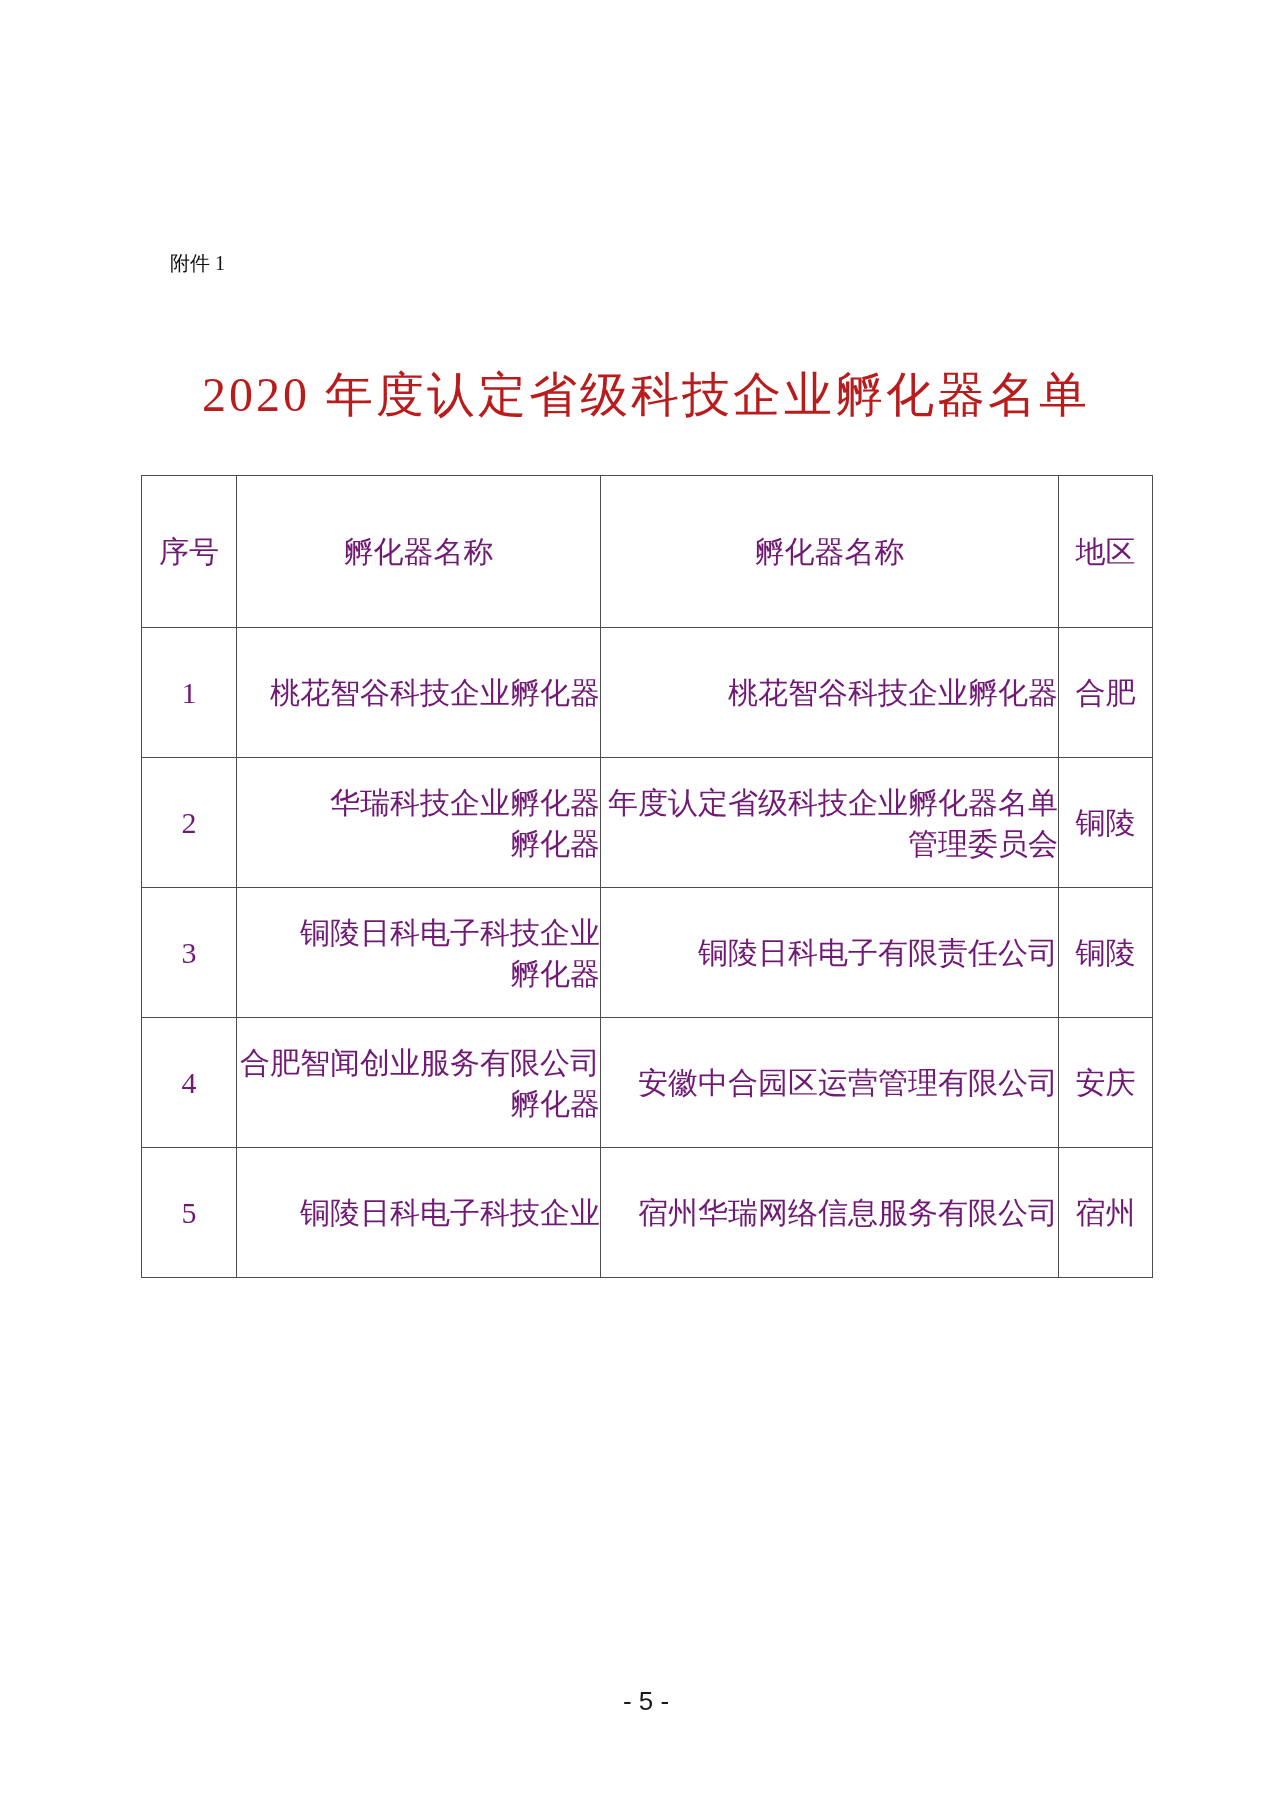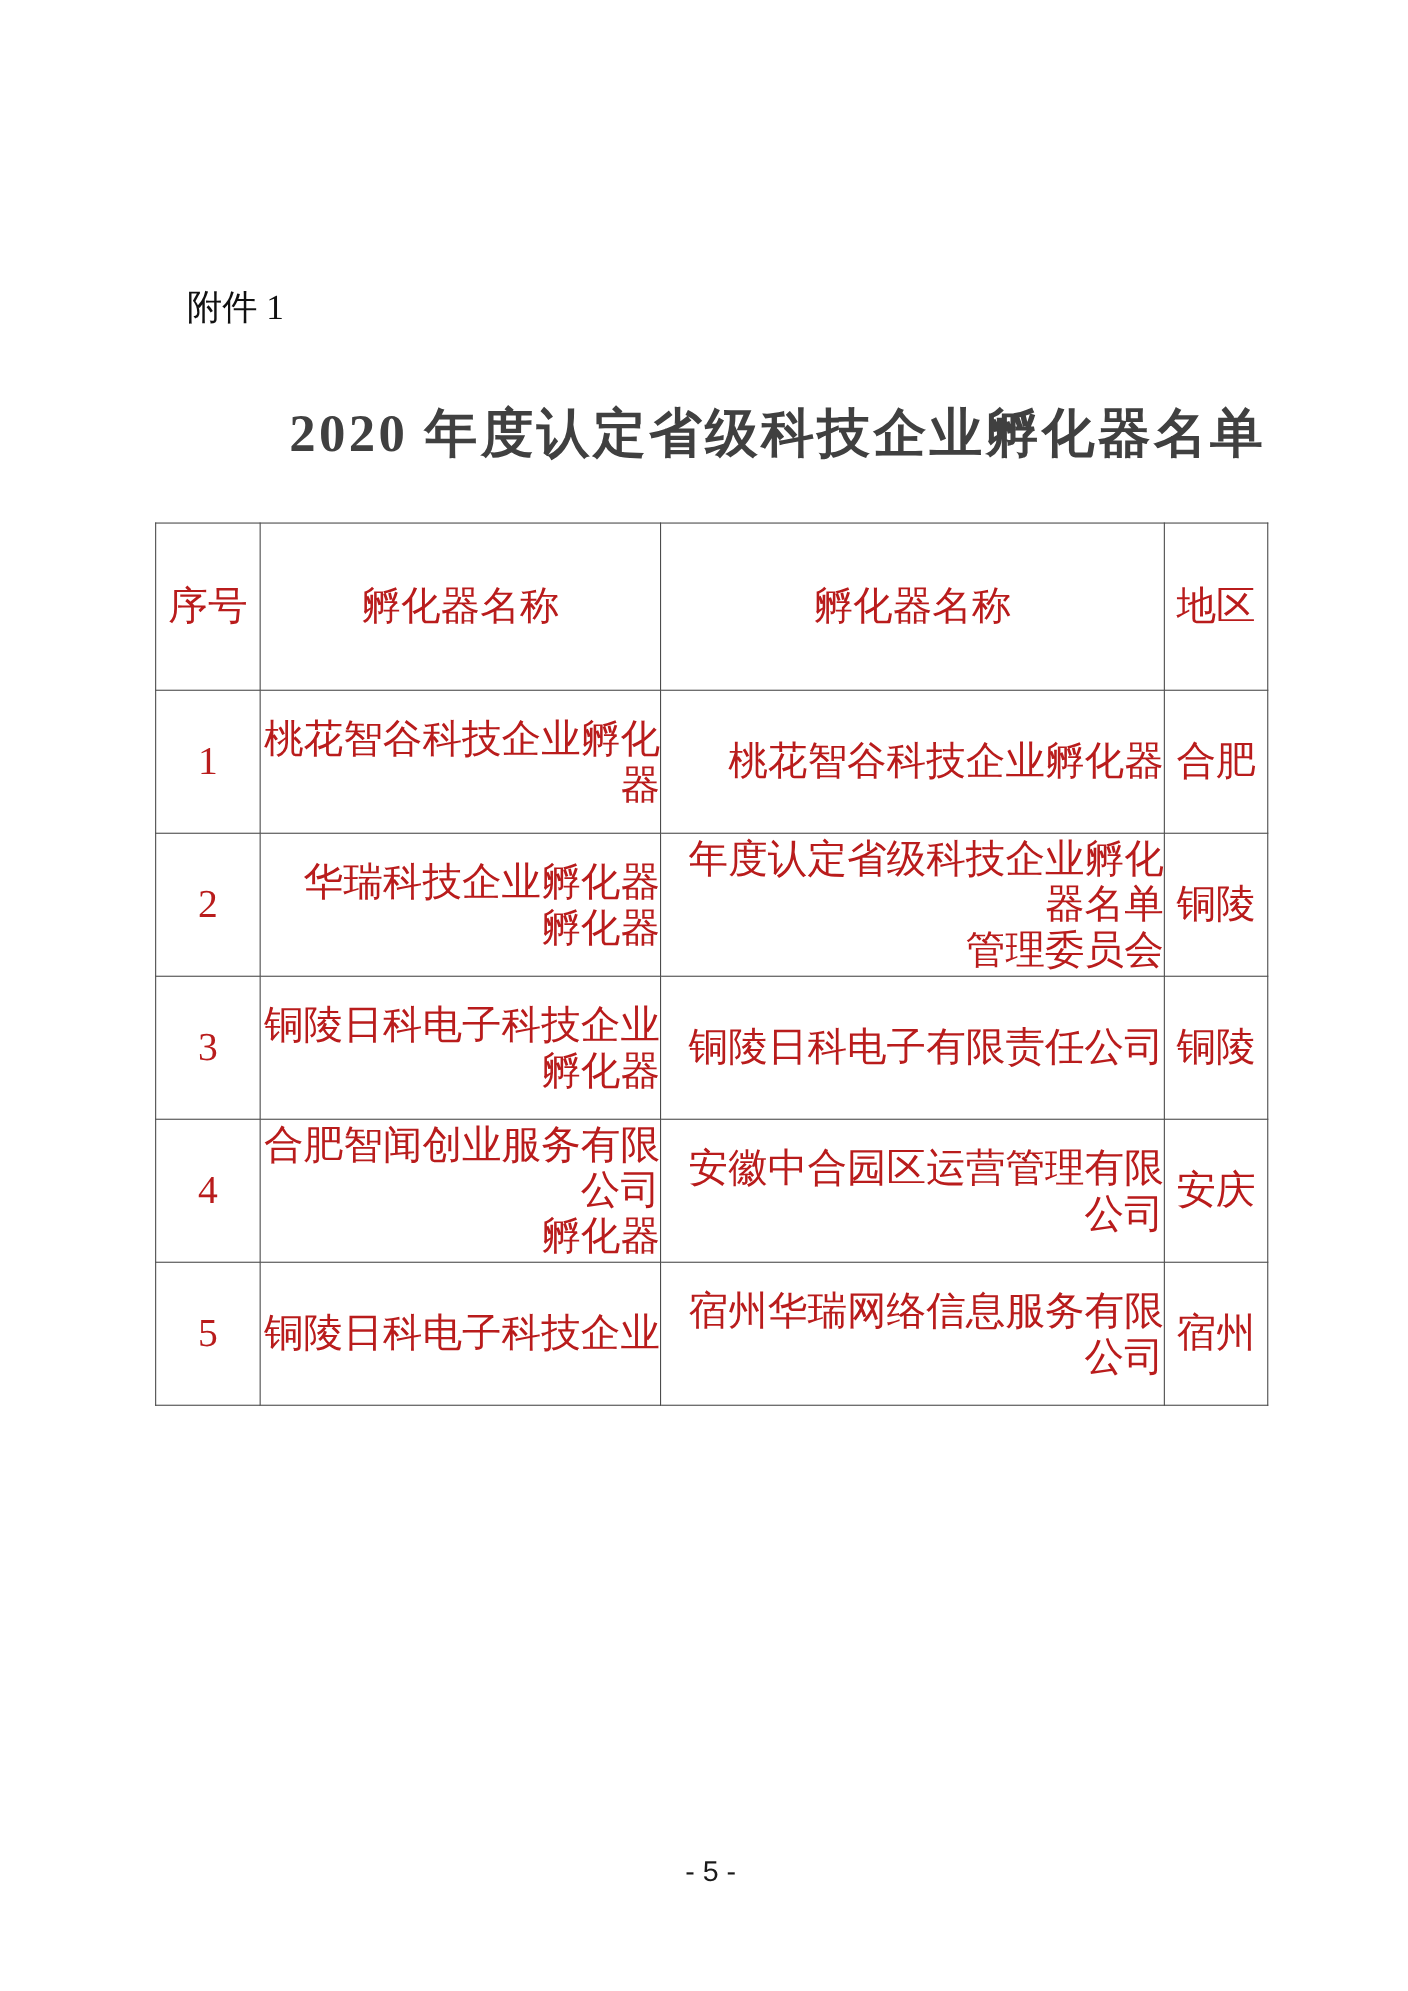--- a/index.html
+++ b/index.html
@@ -12,48 +12,48 @@
     width: 1280px;
     height: 1810px;
     background: #ffffff;
     color: #1a1a1a;
     font-family: "Liberation Serif", "DejaVu Serif", serif;
     overflow: hidden;
   }
   .attachment {
     position: absolute;
     left: 170px;
-    top: 259px;
-    font-size: 32px;
+    top: 243px;
+    font-size: 20px;
     line-height: 40px;
     color: #111111;
   }
   .title {
     position: absolute;
     left: 141px;
     top: 366px;
     width: 1010px;
     margin: 0;
-    text-align: right;
+    text-align: center;
     font-size: 48px;
-    font-weight: bold;
+    font-weight: normal;
     letter-spacing: 3px;
     line-height: 58px;
-    color: #404040;
+    color: #b91c1c;
     white-space: nowrap;
   }
   table.incubator-table {
     position: absolute;
     left: 141px;
     top: 475px;
     width: 1011px;
     border-collapse: collapse;
     table-layout: fixed;
-    font-size: 36px;
-    color: #b91c1c;
+    font-size: 30px;
+    color: #701a75;
   }
   table.incubator-table th,
   table.incubator-table td {
     border: 1.5px solid #4c4c4c;
     vertical-align: middle;
     font-weight: normal;
     line-height: 41px;
     padding: 0;
     white-space: pre-line;
     box-sizing: border-box;

